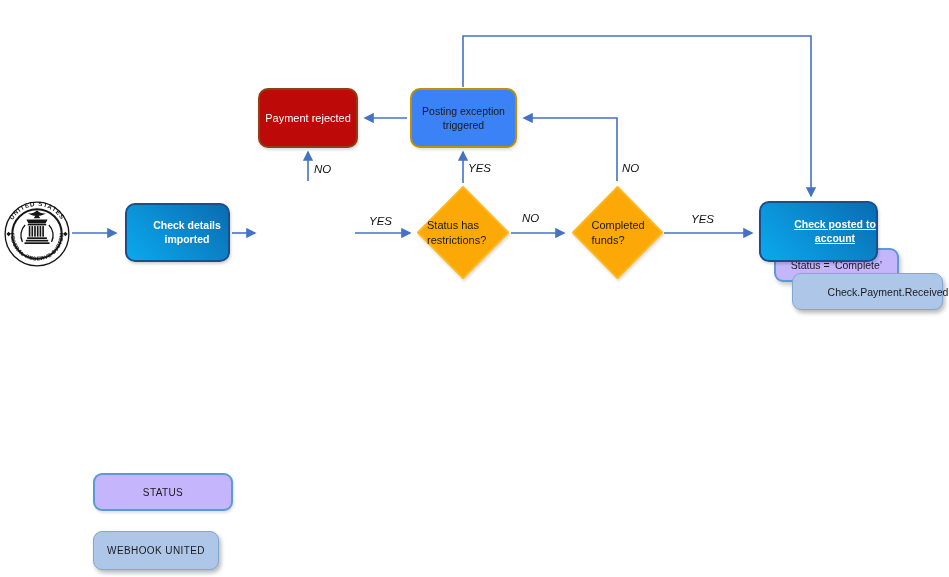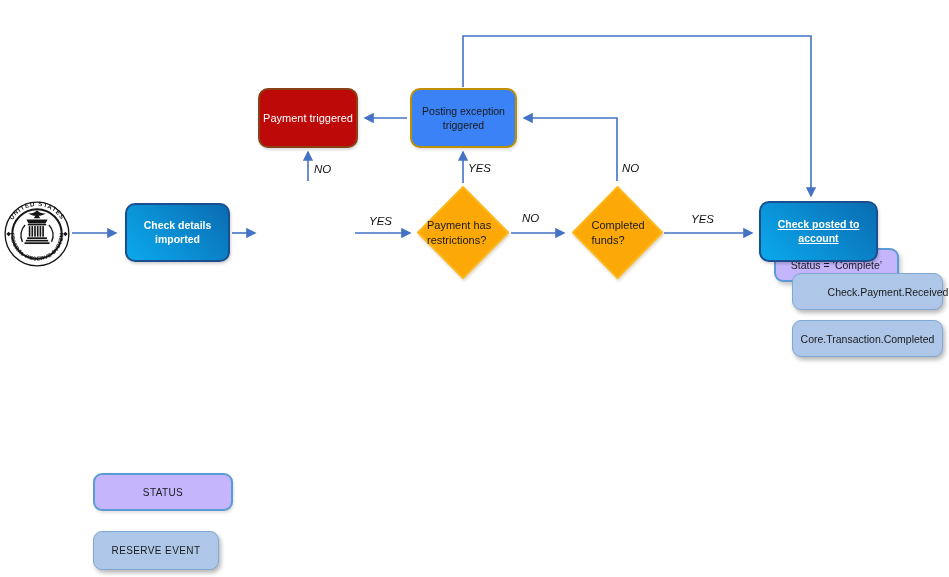--- a/index.html
+++ b/index.html
@@ -8,21 +8,21 @@
     font-family:"Liberation Sans",sans-serif;color:#1a1a1a;
   }
   .abs{position:absolute;box-sizing:border-box;}
   
   .connectors{position:absolute;left:0;top:0;z-index:1;}
   
   .process{
     background:linear-gradient(45deg,#0BA9ED 0%,#0A6CB2 100%);
     border:2.5px solid #1B4E8C;border-radius:10px;
     color:#fff;font-weight:700;font-size:10.5px;line-height:1.3;
-    display:flex;align-items:center;justify-content:center;text-align:center;
+    display:flex;align-items:center;justify-content:flex-end;text-align:center;
     box-shadow:1px 2px 3px rgba(0,0,0,.18);
   }
   
   .rejected{
     background:#BE0909;border:2.5px solid #8A4117;border-radius:10px;
     color:#fff;font-size:11px;display:flex;align-items:center;justify-content:center;
     text-align:center;box-shadow:1px 2px 3px rgba(0,0,0,.15);
   }
   
   .exception{
@@ -113,32 +113,32 @@
       </g>
     </svg>
   </div>
 
   <div class="abs process z2" style="left:125px;top:203px;width:105px;height:59px;">
     <span style="width:82px;">Check details imported</span>
   </div>
 
 
   <div class="abs rejected z2" style="left:258px;top:88px;width:100px;height:60px;">
-    <span>Payment triggered</span>
+    <span>Payment rejected</span>
   </div>
 
   <div class="abs exception z2" style="left:410px;top:88px;width:107px;height:60px;">
     <span style="width:92px;">Posting exception triggered</span>
   </div>
 
   <div class="abs diamond z2" style="left:417px;top:186px;width:92px;height:93px;">
     <svg viewBox="0 0 100 100" preserveAspectRatio="none">
       <polygon points="50,1 99,50 50,99 1,50" fill="#FCA908" stroke="#FDB81A" stroke-width="2"></polygon>
     </svg>
-    <div class="dlabel" style="width:72px;">Payment has restrictions?</div>
+    <div class="dlabel" style="width:72px;">Status has restrictions?</div>
   </div>
 
   <div class="abs diamond z2" style="left:572px;top:186px;width:91px;height:93px;">
     <svg viewBox="0 0 100 100" preserveAspectRatio="none">
       <polygon points="50,1 99,50 50,99 1,50" fill="#FCA908" stroke="#FDB81A" stroke-width="2"></polygon>
     </svg>
     <div class="dlabel" style="width:52px;">Completed funds?</div>
   </div>
 
   <div class="abs statusbox z2" style="left:774px;top:248px;width:125px;height:34px;">
@@ -146,31 +146,28 @@
   </div>
 
   <div class="abs webhook z3" style="left:792px;top:273px;width:151px;height:37px;">
     <span>Check.Payment.Received</span>
   </div>
 
   <div class="abs process z4" style="left:759px;top:201px;width:119px;height:61px;text-decoration:underline;">
     <span style="width:82px;">Check posted to account</span>
   </div>
 
-  <div class="abs webhook z2" style="left:792px;top:320px;width:151px;height:37px;">
-    <span>Core.Transaction.Completed</span>
-  </div>
 
   <div class="edge-label" style="left:314px;top:163px;">NO</div>
   <div class="edge-label" style="left:369px;top:215px;">YES</div>
   <div class="edge-label" style="left:468px;top:162px;">YES</div>
   <div class="edge-label" style="left:522px;top:212px;">NO</div>
   <div class="edge-label" style="left:622px;top:162px;">NO</div>
   <div class="edge-label" style="left:691px;top:213px;">YES</div>
 
   <div class="abs statusbox legend z2" style="left:93px;top:473px;width:140px;height:38px;">
     <span>STATUS</span>
   </div>
   <div class="abs webhook legend z2" style="left:93px;top:531px;width:126px;height:39px;">
-    <span>RESERVE EVENT</span>
+    <span>WEBHOOK UNITED</span>
   </div>
 
 </div>
 
 </body></html>

